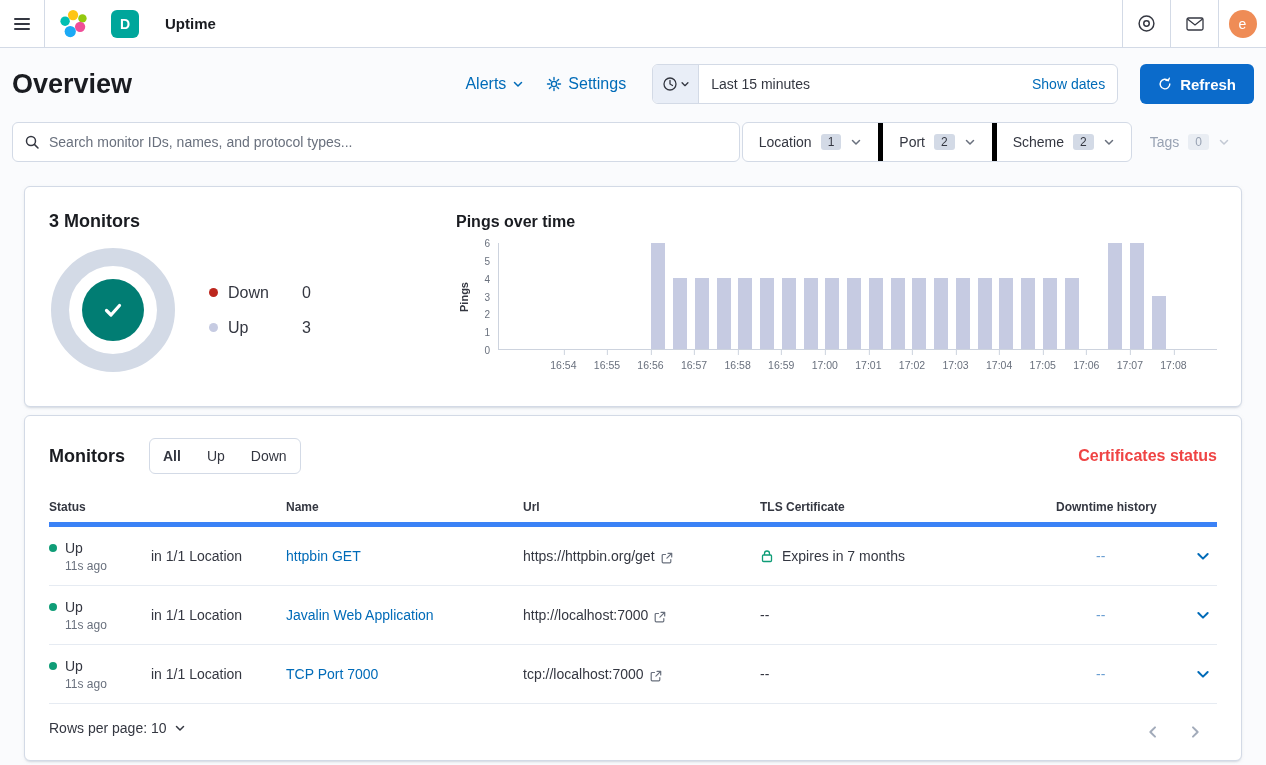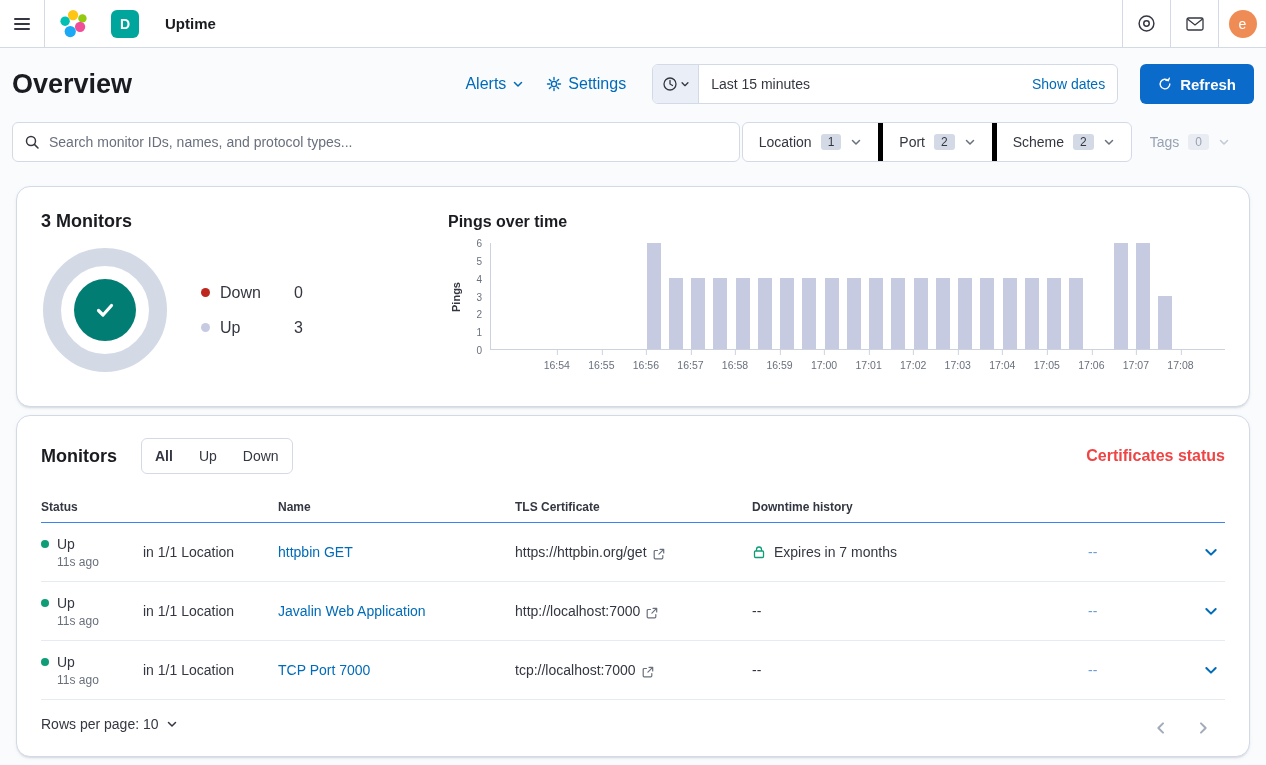--- a/index.html
+++ b/index.html
@@ -41,21 +41,21 @@
   .filter-group { display: flex; height: 40px; background: #fff; border: 1px solid #d3dae6; border-radius: 6px; }
   .filter-btn { display: flex; align-items: center; gap: 9px; padding: 0 16px; font-size: 14px; color: #343741; }
   .filter-group .filter-btn + .filter-btn { border-left: 5px solid #000000; }
   .filter-count { background: #d3dae6; color: #343741; font-size: 12px; border-radius: 3px; padding: 1px 7px; font-weight: 500; }
   .filter-btn .chev { color: #69707d; display: flex; }
   .filter-btn.disabled { color: #98a2b3; padding-right: 24px; }
   .filter-btn.disabled .filter-count { background: #e9edf3; color: #98a2b3; }
   .filter-btn.disabled .chev { color: #c2c9d4; }
 
   
-  .card { background: #fff; border: 1px solid #d3dae6; border-radius: 14px; margin: 0 16px;
+  .card { background: #fff; border: 1px solid #d3dae6; border-radius: 6px; margin: 0 24px;
           box-shadow: 0 2px 2px -1px rgba(152,162,179,.3), 0 1px 5px -2px rgba(152,162,179,.3); }
   .snapshot-card { margin-top: 16px; padding: 24px; display: flex; }
   .snapshot-left { width: 407px; flex-shrink: 0; }
   .card-title { font-size: 18px; font-weight: 700; color: #1a1c21; }
   .snapshot-body { display: flex; align-items: center; gap: 34px; margin-top: 16px; margin-left: 2px; }
   .donut { width: 124px; height: 124px; border-radius: 50%; border: 18px solid #d3dae6; display: flex; align-items: center; justify-content: center; flex-shrink: 0; }
   .donut-center { width: 62px; height: 62px; border-radius: 50%; background: #017d73; display: flex; align-items: center; justify-content: center; }
   .legend { display: flex; flex-direction: column; gap: 17px; }
   .legend-row { display: flex; align-items: center; font-size: 16px; color: #343741; }
   .legend-dot { width: 9px; height: 9px; border-radius: 50%; margin-right: 10px; flex-shrink: 0; }
@@ -79,21 +79,21 @@
   
   .monitors-card { margin-top: 8px; margin-bottom: 11px; padding: 22px 24px 16px; }
   .monitors-header { display: flex; align-items: center; }
   .tabs { display: flex; border: 1px solid #d3dae6; border-radius: 6px; margin-left: 24px; overflow: hidden; background: #fff; }
   .tab { padding: 9px 13px; font-size: 14px; color: #343741; }
   .tab.selected { font-weight: 700; }
   .certs-link { margin-left: auto; color: #ef4444; font-size: 16px; font-weight: 600; }
 
   .table { margin-top: 18px; }
   .thead, .trow { display: grid; grid-template-columns: 102px 135px 237px 237px 296px 1fr 40px; align-items: center; }
-  .thead { border-bottom: 1px solid #3b82f6; }
+  .thead { border-bottom: 5px solid #3b82f6; }
   .th { font-size: 12px; font-weight: 700; color: #343741; padding: 8px 0; }
   .trow { border-bottom: 1px solid #e6ebf2; min-height: 59px; }
   .cell { font-size: 14px; color: #343741; }
   .status-line { display: flex; align-items: center; gap: 8px; }
   .dot { width: 8px; height: 8px; border-radius: 50%; background: #0f9d77; }
   .ago { font-size: 12px; color: #69707d; margin-left: 16px; margin-top: 3px; }
   .name-link { color: #006bb8; font-size: 14px; }
   .url-cell { display: flex; align-items: flex-end; gap: 6px; }
   .ext-icon { color: #69707d; display: flex; }
   .tls-cell { display: flex; align-items: center; gap: 8px; }
@@ -349,20 +349,21 @@
       <button class="tab">Down</button>
     </div>
     <a class="certs-link">Certificates status</a>
   </div>
 
   <div class="table">
     <div class="thead">
       <div class="th">Status</div>
       <div class="th"></div>
       <div class="th">Name</div>
+      <div class="th">Url</div>
       <div class="th">TLS Certificate</div>
       <div class="th">Downtime history</div>
       <div class="th"></div>
     </div>
 
     <div class="trow">
       <div class="cell">
         <div class="status-line">
           <span class="dot"></span>
           <span>Up</span>

